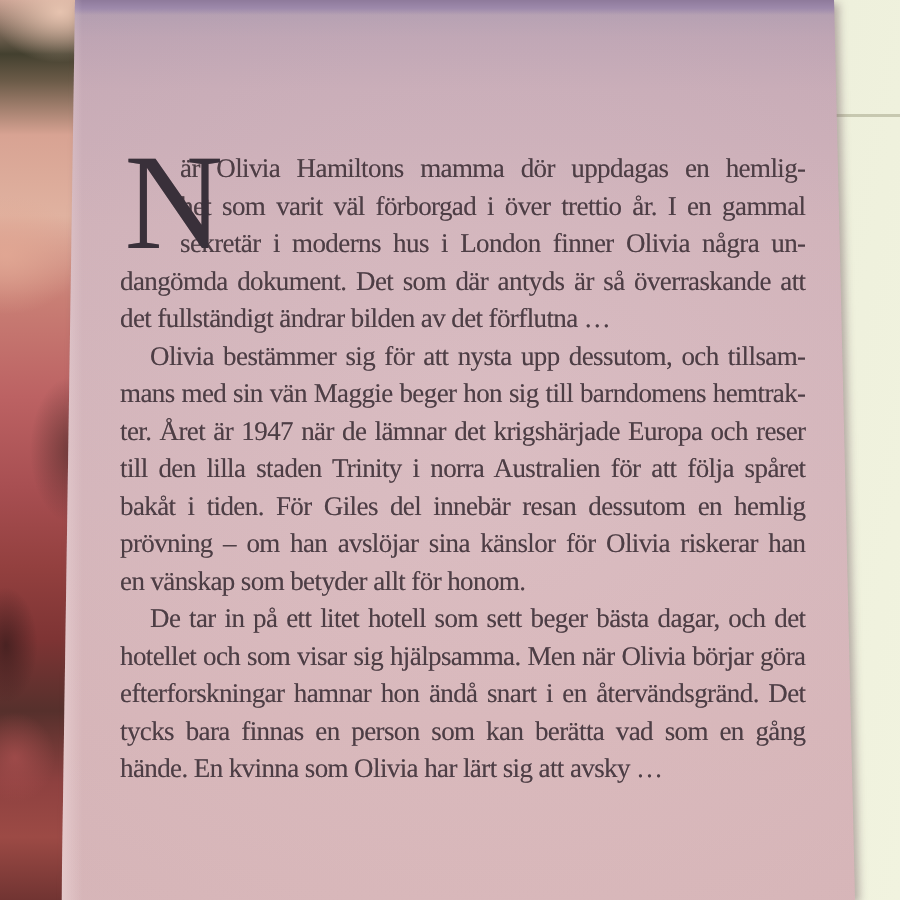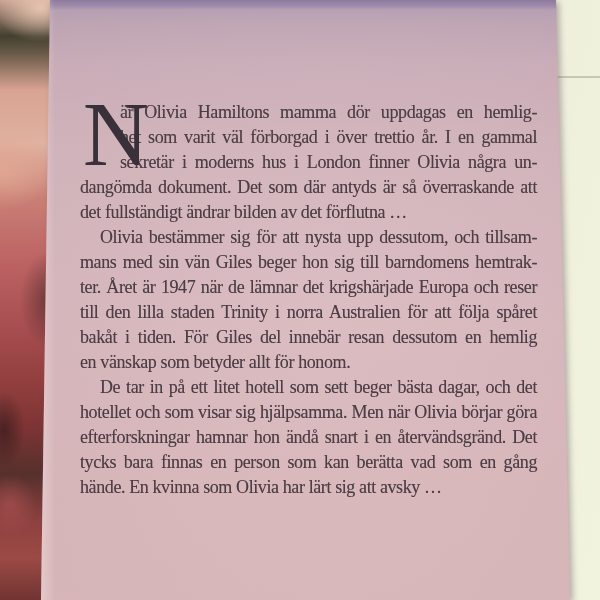--- a/index.html
+++ b/index.html
@@ -109,24 +109,25 @@
       <div class="blurb">
         <div class="dropcap">N</div>
 
         <div class="line cap-side">är Olivia Hamiltons mamma dör uppdagas en hemlig-</div>
         <div class="line cap-side">het som varit väl förborgad i över trettio år. I en gammal</div>
         <div class="line cap-side">sekretär i moderns hus i London finner Olivia några un-</div>
         <div class="line">dangömda dokument. Det som där antyds är så överraskande att</div>
         <div class="line last">det fullständigt ändrar bilden av det förflutna …</div>
 
         <div class="line indent">Olivia bestämmer sig för att nysta upp dessutom, och tillsam-</div>
-        <div class="line">mans med sin vän Giles beger hon sig till barndomens hemtrak-</div>
+        <div class="line">mans med sin vän Maggie beger hon sig till barndomens hemtrak-</div>
         <div class="line">ter. Året är 1947 när de lämnar det krigshärjade Europa och reser</div>
         <div class="line">till den lilla staden Trinity i norra Australien för att följa spåret</div>
         <div class="line">bakåt i tiden. För Giles del innebär resan dessutom en hemlig</div>
+        <div class="line">prövning – om han avslöjar sina känslor för Olivia riskerar han</div>
         <div class="line last">en vänskap som betyder allt för honom.</div>
 
         <div class="line indent">De tar in på ett litet hotell som sett beger bästa dagar, och det</div>
         <div class="line">hotellet och som visar sig hjälpsamma. Men när Olivia börjar göra</div>
         <div class="line">efterforskningar hamnar hon ändå snart i en återvändsgränd. Det</div>
         <div class="line">tycks bara finnas en person som kan berätta vad som en gång</div>
         <div class="line last">hände. En kvinna som Olivia har lärt sig att avsky …</div>
       </div>
     </div>
   </div>

